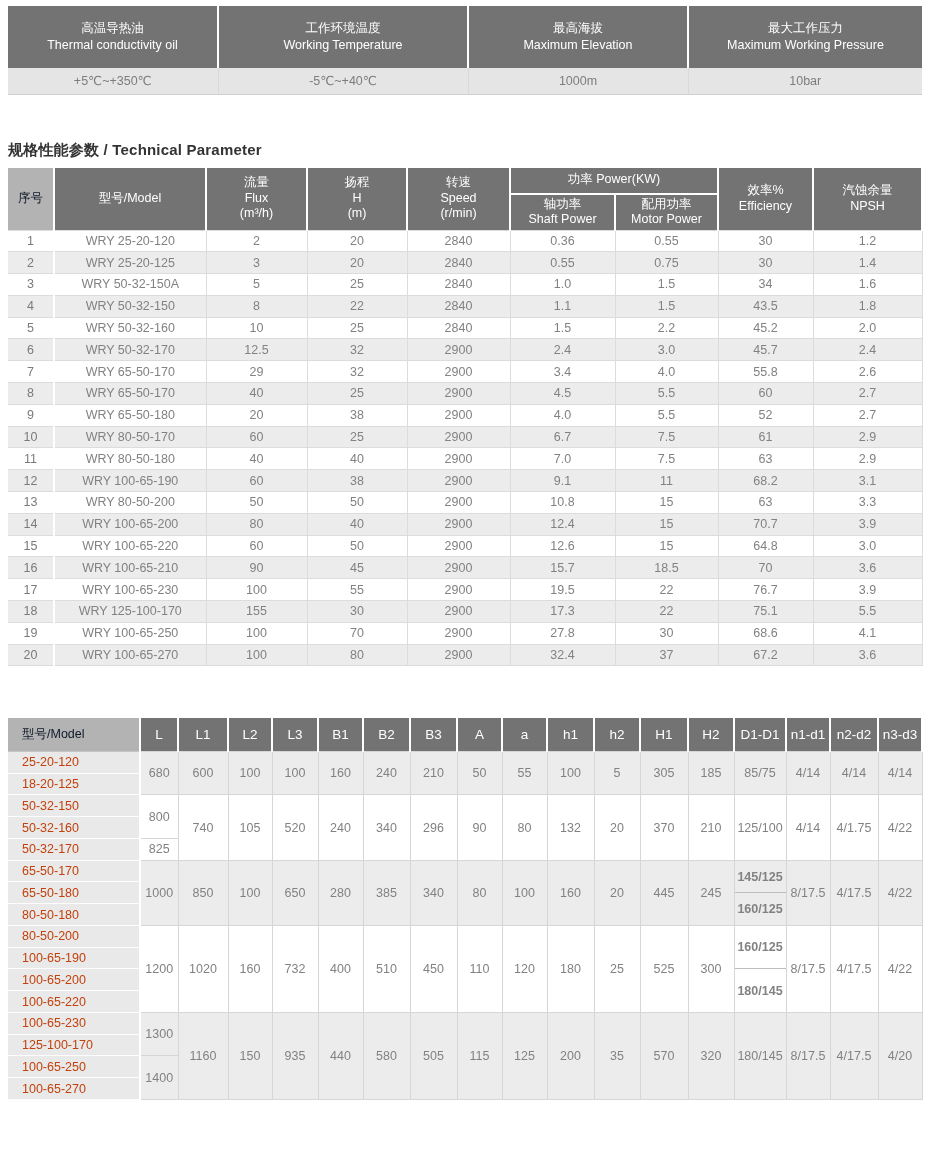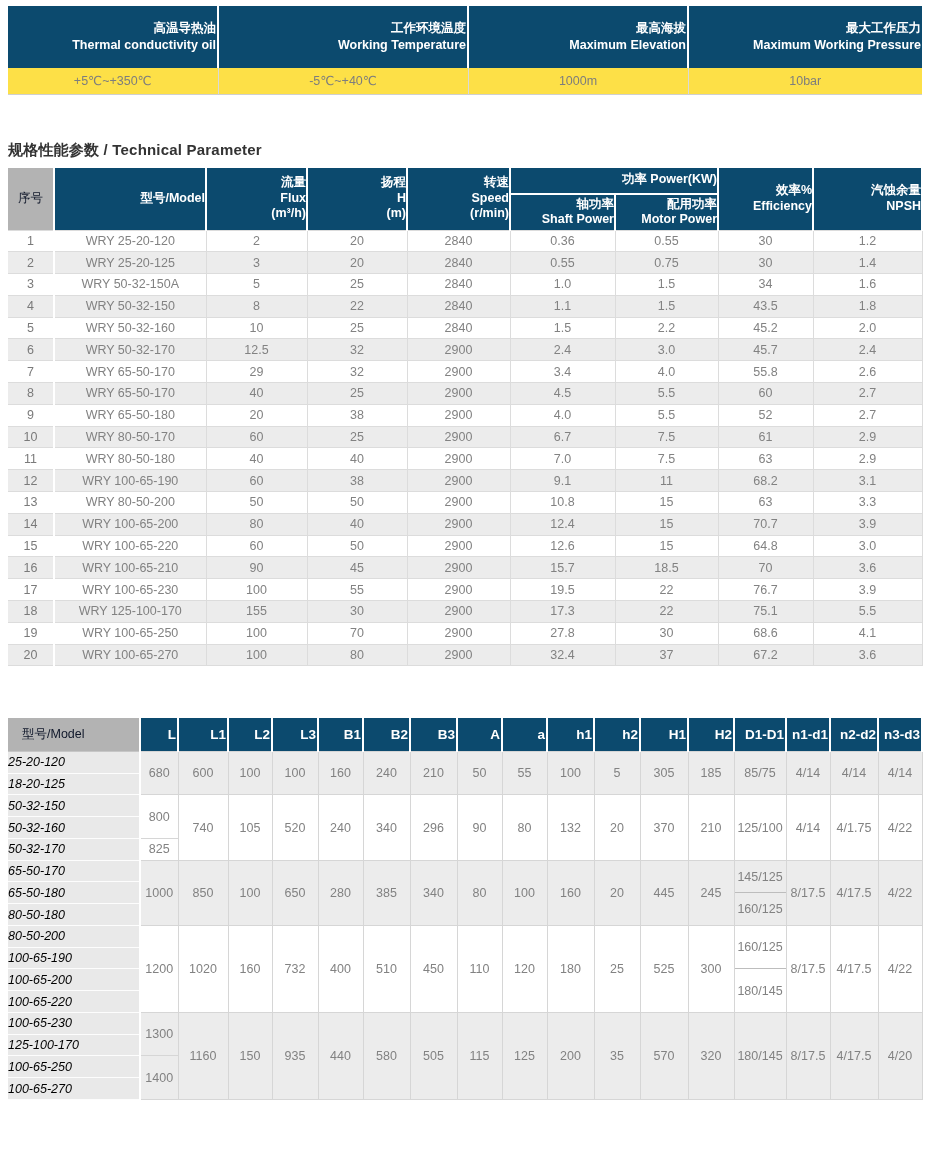--- a/index.html
+++ b/index.html
@@ -5,53 +5,53 @@
   html,body{margin:0;padding:0;background:#fff;}
   body{width:930px;font-family:"Liberation Sans","DejaVu Sans",sans-serif;color:#828282;}
   .page{padding:6px 8px 0 8px;}
   .section-title{font-size:15px;font-weight:bold;color:#333;margin:0 0 8px 0;letter-spacing:.2px;}
   .sec2{margin-top:46px;}
   .sec3{margin-top:52px;}
   table{border-collapse:collapse;table-layout:fixed;width:914px;border-spacing:0;}
   th,td{box-sizing:border-box;overflow:hidden;white-space:nowrap;}
 
   
-  .hd{background:#0c4a6e;color:#fff;font-weight:bold;text-align:right;border-right:2px solid #fff;}
+  .hd{background:#737373;color:#fff;font-weight:normal;text-align:center;border-right:2px solid #fff;}
   .hd-gray{background:#b3b3b3;color:#0f172a;font-weight:normal;text-align:center;border-right:2px solid #fff;}
 
   
   .t1 .hd{height:62px;font-size:12.5px;line-height:17px;}
   .t1 td{height:26px;text-align:center;font-size:12.5px;color:#7d7d7d;
-         border-right:1px solid #d9d9d9;border-bottom:1px solid #cfcfcf;background:#fde047;}
+         border-right:1px solid #d9d9d9;border-bottom:1px solid #cfcfcf;background:#e5e5e5;}
   .t1 td:last-child,.t1 .hd:last-child{border-right:none;}
 
   
   .t2 th{font-size:12.5px;line-height:15.5px;vertical-align:middle;padding:2px 0;}
   .t2 .power-h{border-bottom:2px solid #fff;height:26px;}
   .t2 td{height:21.8px;text-align:center;font-size:12.5px;color:#828282;
          border:1px solid #dcdcdc;padding:0;}
   .t2 tr.odd td{background:#ececec;}
   .t2 tr.even td{background:#fff;}
   .t2 td.idx{background:#e3e3e3;border-right:2px solid #fff;border-left:none;color:#7a7a7a;}
   .t2 td.model{text-align:center;}
   .t2 tbody{border-bottom:1px solid #c9c9c9;}
 
   
   .t3 th{height:33px;font-size:13.5px;vertical-align:middle;}
   .t3 .hd-gray{text-align:left;padding-left:14px;font-size:12.5px;}
   .t3 td{height:21.75px;text-align:center;font-size:12.5px;color:#828282;
          border:1px solid #d6d6d6;padding:0;}
-  .t3 td.model{background:#e9e9e9;text-align:left;
+  .t3 td.model{background:#e9e9e9;text-align:left;padding-left:14px;
                border-right:2px solid #fff;border-left:none;
-               border-top:1px solid #fdfdfd;border-bottom:1px solid #fdfdfd;color:#000000;font-style:italic;}
+               border-top:1px solid #fdfdfd;border-bottom:1px solid #fdfdfd;color:#c2410c;}
   .t3 td.model.gstart{border-top:1px solid #c6c6c6;}
   .t3 td.g0{background:#ececec;}
   .t3 td.g1{background:#fff;}
   .t3 td.dsplit{padding:0;}
-  .dsplit-in{display:flex;flex-direction:column;width:100%;height:100%;}
+  .dsplit-in{display:flex;flex-direction:column;width:100%;height:100%;font-weight:bold;}
   .dsplit-in div{flex:1;display:flex;align-items:center;justify-content:center;}
   .dsplit-in div:first-child{border-bottom:1px solid #bdbdbd;}
   .t3 tbody{border-bottom:1px solid #c9c9c9;}
 </style>
 </head>
 <body>
 
 <div class="page">
 
   <div class="sec1">

